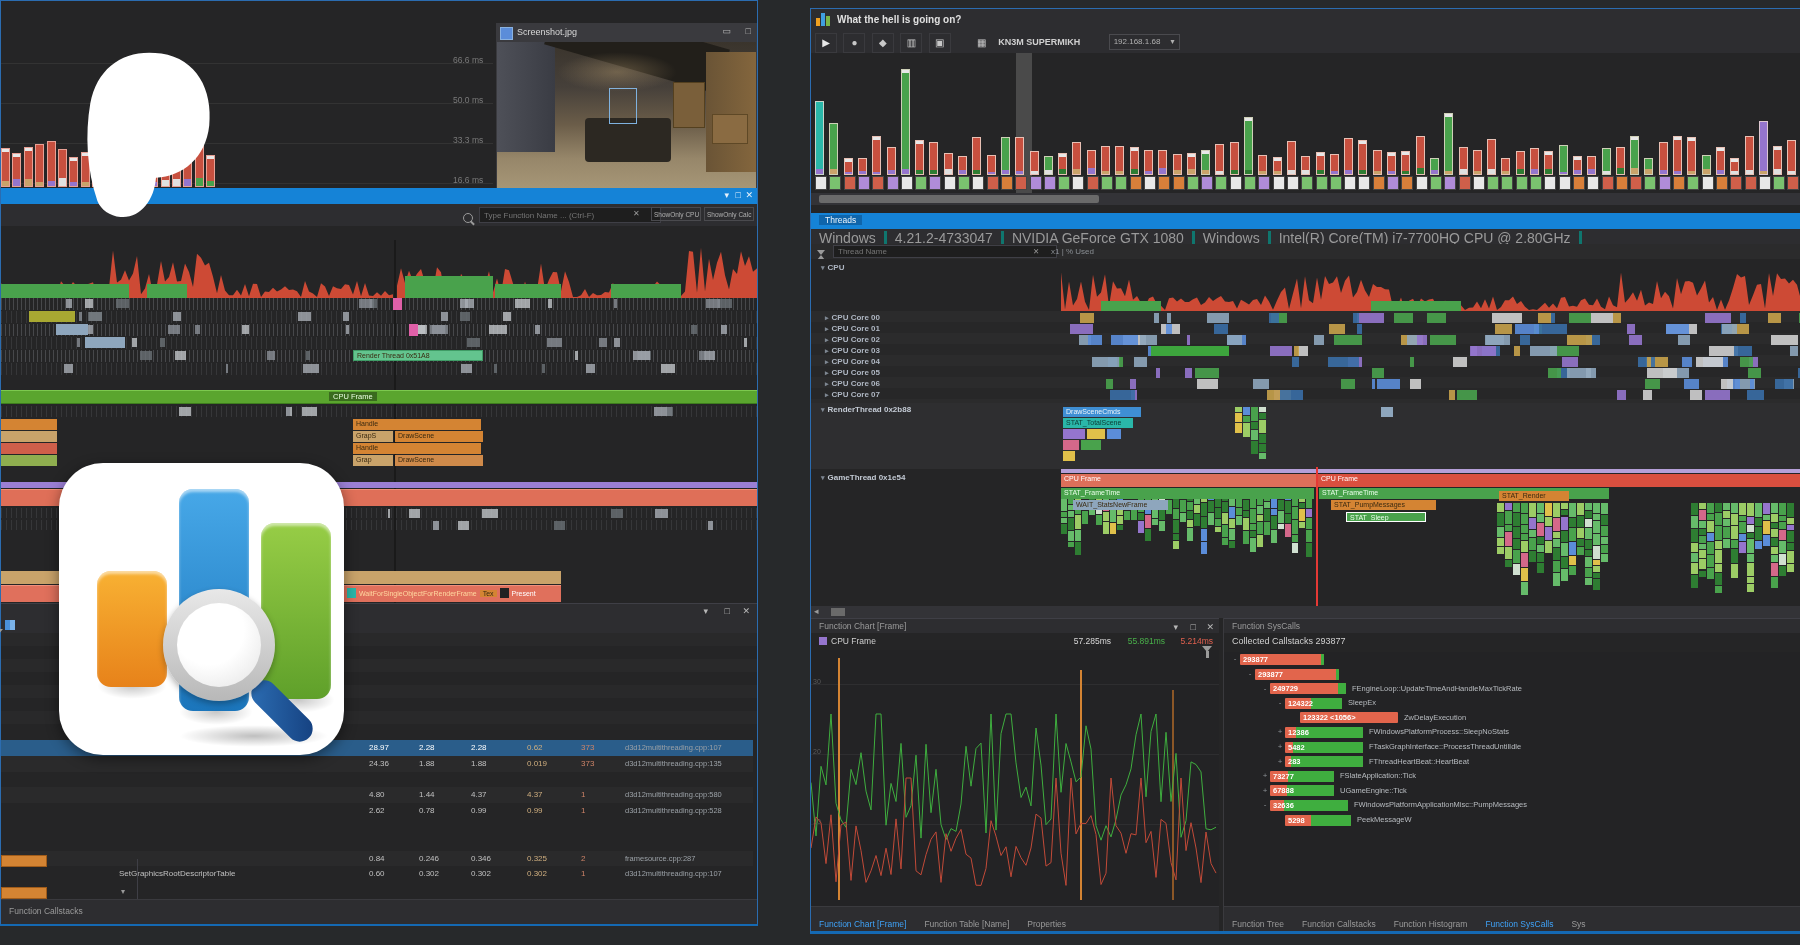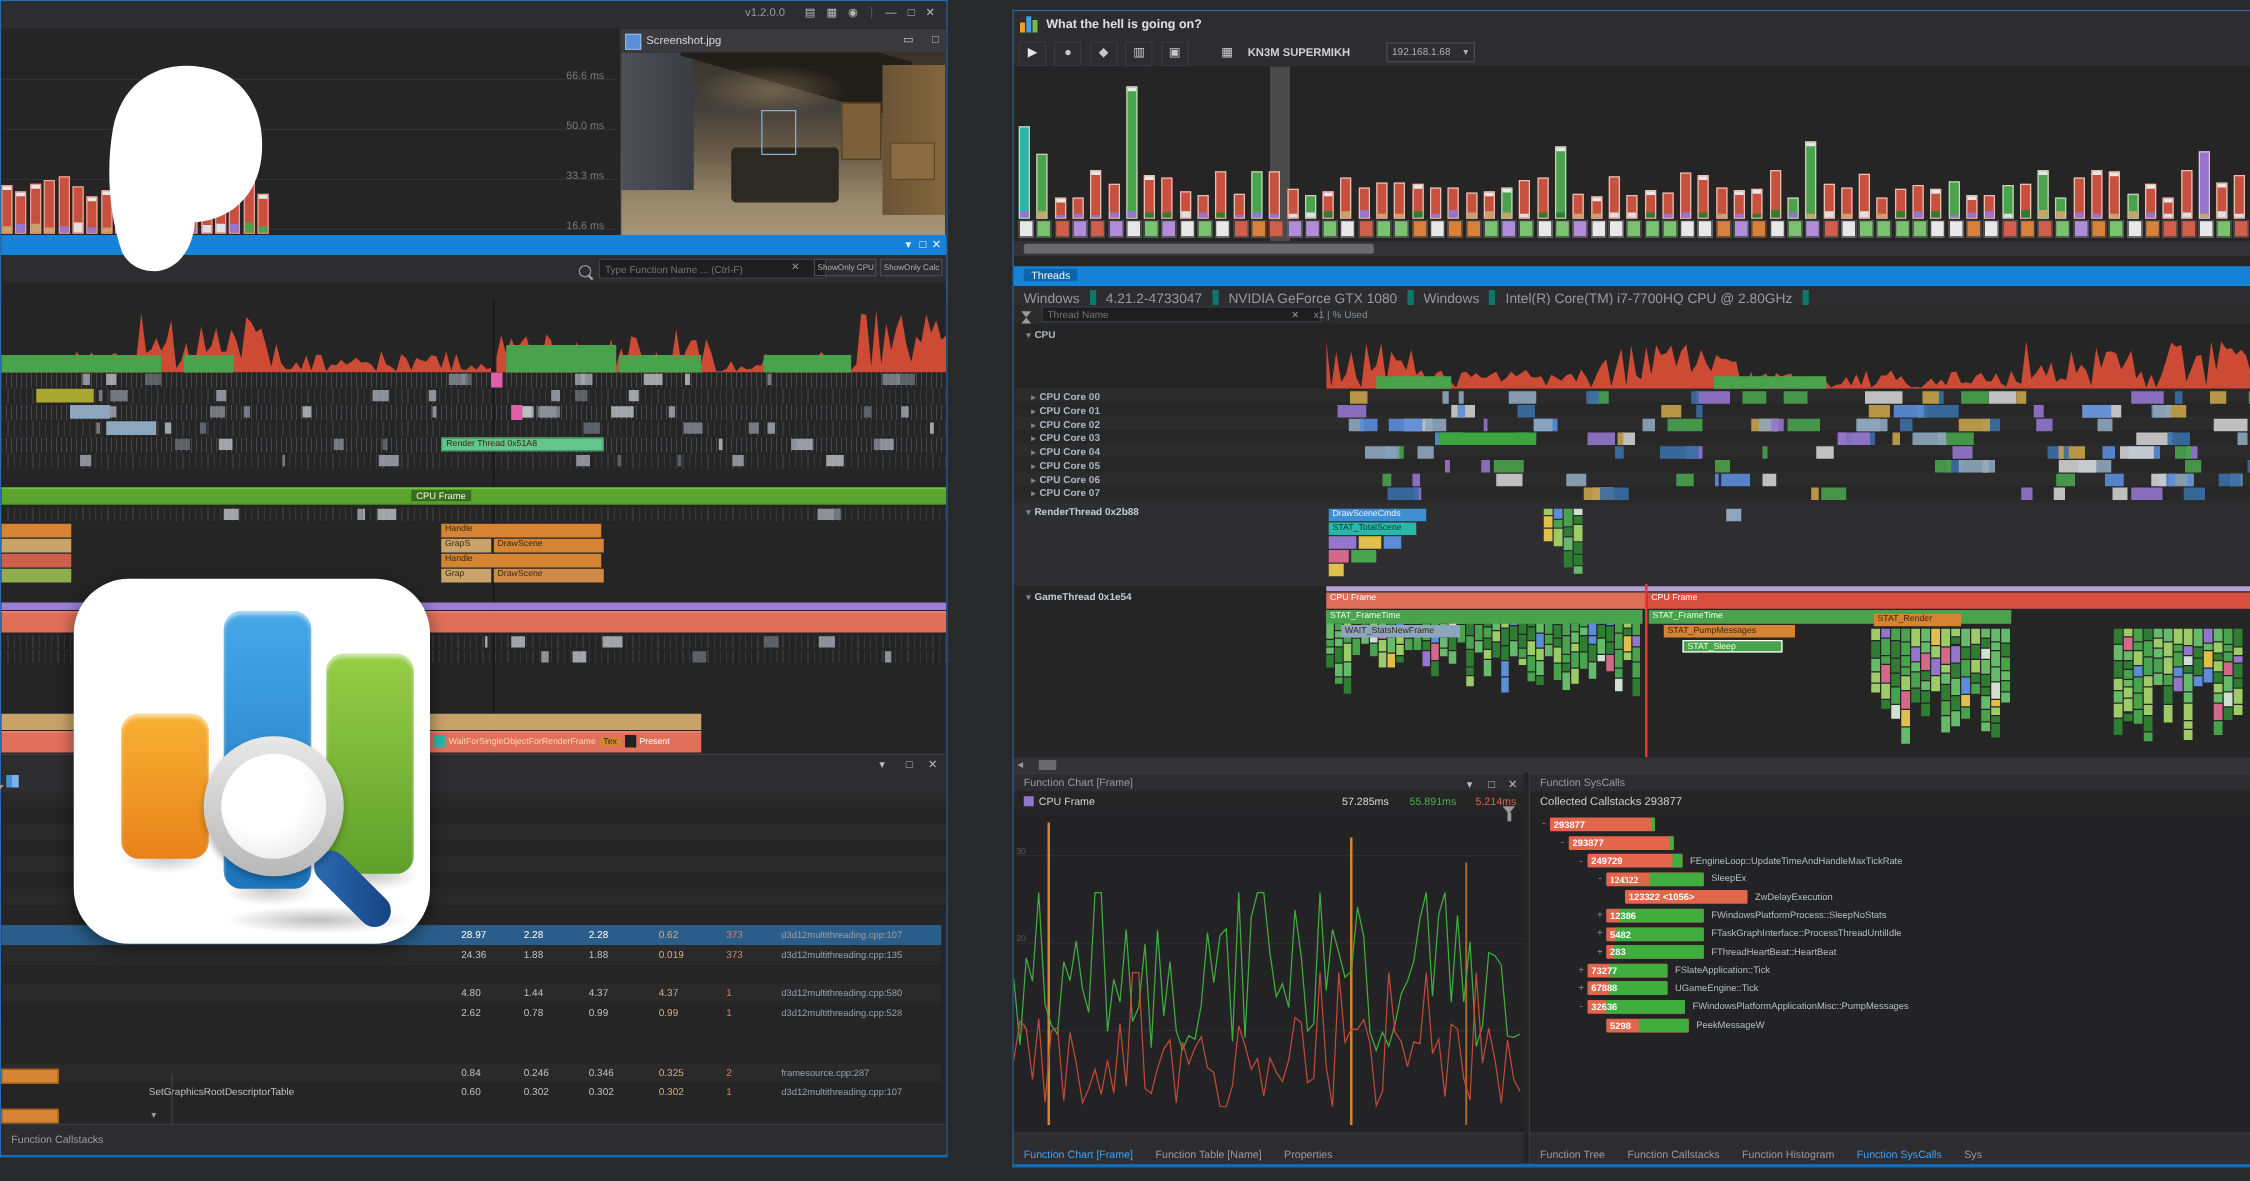--- a/index.html
+++ b/index.html
@@ -31,39 +31,27 @@
   .clabel{margin-left:6px;}
   .tabtxt{color:#9a9a9a;font-size:8.5px;margin-right:18px;white-space:nowrap;}
   .tabtxt.active{color:#3fa2f7;}
   .funnel{display:inline-block;width:0;height:0;border-left:5px solid transparent;border-right:5px solid transparent;border-top:6px solid #9a9a9a;position:relative;}
   .funnel:after{content:"";position:absolute;left:-1.5px;top:-1px;width:3px;height:7px;background:#9a9a9a;}
   .mag{display:inline-block;width:8px;height:8px;border:1.5px solid #9a9a9a;border-radius:50%;position:relative;}
   .mag:after{content:"";position:absolute;width:5px;height:1.5px;background:#9a9a9a;transform:rotate(45deg);left:6px;top:8px;}
   .hgicon{display:inline-block;width:9px;height:10px;position:relative;}
   .hgicon:before{content:"";position:absolute;left:0;top:0;border-left:4.5px solid transparent;border-right:4.5px solid transparent;border-top:5px solid #9a9a9a;}
   .hgicon:after{content:"";position:absolute;left:0;bottom:0;border-left:4.5px solid transparent;border-right:4.5px solid transparent;border-bottom:5px solid #9a9a9a;}
-  .seg{display:inline-block;padding:0 8px;border-right:5px solid #0f766e;color:#9a9a9a;font-size:11px;line-height:15px;white-space:nowrap;}
+  .seg{display:inline-block;padding:0 8px;border-right:3px solid #0f766e;color:#9a9a9a;font-size:14px;line-height:15px;white-space:nowrap;}
   .toolglyph{display:inline-block;width:20px;height:18px;text-align:center;line-height:18px;color:#c8c8c8;font-size:10px;background:#2d2d30;border:1px solid #3a3a3e;margin-right:2px;}
 </style>
 </head>
 <body>
 
 <div class="win" style="left:0;top:8;width:758px;height:926px;">
-  <div class="titlebar">
-    <div class="a" style="right:6px;top:4px;">
-      <span style="color:#9a9a9a;font-size:9px;margin-right:10px;">v1.2.0.0</span>
-      <span class="icnbtn">▤</span>
-      <span class="icnbtn">▦</span>
-      <span class="icnbtn">◉</span>
-      <span style="color:#555;margin:0 4px;">|</span>
-      <span class="icnbtn">—</span>
-      <span class="icnbtn">□</span>
-      <span class="icnbtn">✕</span>
-    </div>
-  </div>
 
   <div class="a" style="left:0;top:22px;width:756px;height:170px;background:#252526;overflow:hidden;">
     <div class="a" style="left:0;top:40px;width:492px;border-top:1px solid #333;"></div>
     <div class="a" style="left:0;top:80px;width:492px;border-top:1px solid #333;"></div>
     <div class="a" style="left:0;top:120px;width:492px;border-top:1px solid #333;"></div>
     <div class="a" style="left:0;top:160px;width:492px;border-top:1px solid #333;"></div>
     <div class="a lbl" style="left:452px;top:32px;font-size:8.5px;color:#7a7a7a;">66.6 ms</div>
     <div class="a lbl" style="left:452px;top:72px;font-size:8.5px;color:#7a7a7a;">50.0 ms</div>
     <div class="a lbl" style="left:452px;top:112px;font-size:8.5px;color:#7a7a7a;">33.3 ms</div>
     <div class="a lbl" style="left:452px;top:152px;font-size:8.5px;color:#7a7a7a;">16.6 ms</div>
@@ -1389,21 +1377,21 @@
 
         <div class="syscall-row" style="padding-left: 21px;">
           <span class="exp">-</span><span class="cbar" style="width: 84px;"><i style="width: 3%;"></i><b>293877</b></span><span class="clabel"></span>
         </div>
 
         <div class="syscall-row" style="padding-left: 36px;">
           <span class="exp">-</span><span class="cbar" style="width: 76px;"><i style="width: 10%;"></i><b>249729</b></span><span class="clabel">FEngineLoop::UpdateTimeAndHandleMaxTickRate</span>
         </div>
 
         <div class="syscall-row" style="padding-left: 51px;">
-          <span class="exp">-</span><span class="cbar" style="width: 78px; font-family: Liberation Serif, serif;"><i style="width: 55%;"></i><b>124322</b></span><span class="clabel">SleepEx</span>
+          <span class="exp">-</span><span class="cbar" style="width: 57px;"><i style="width: 55%;"></i><b>124322</b></span><span class="clabel">SleepEx</span>
         </div>
 
         <div class="syscall-row" style="padding-left: 66px;">
           <span class="exp"></span><span class="cbar" style="width: 98px;"><i style="width: 0%;"></i><b>123322 &lt;1056&gt;</b></span><span class="clabel">ZwDelayExecution</span>
         </div>
 
         <div class="syscall-row" style="padding-left: 51px;">
           <span class="exp">+</span><span class="cbar" style="width: 78px;"><i style="width: 86%;"></i><b>12386</b></span><span class="clabel">FWindowsPlatformProcess::SleepNoStats</span>
         </div>
 

